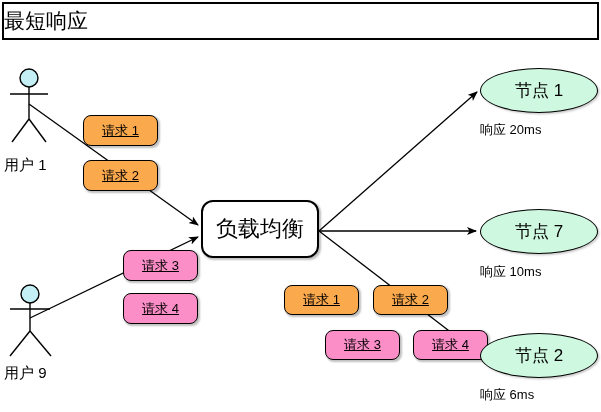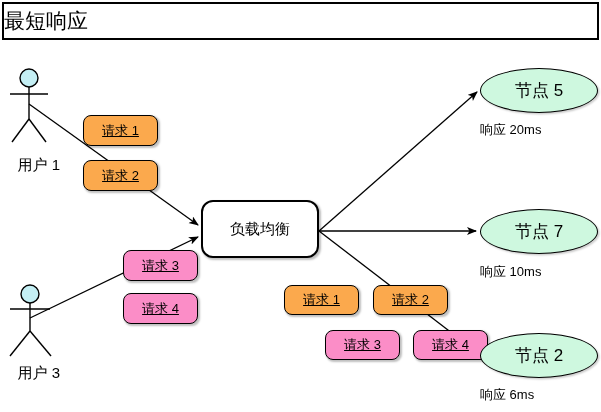--- a/index.html
+++ b/index.html
@@ -16,21 +16,21 @@
 
   .title-box{
     position:absolute;left:2px;top:2px;width:593px;height:34px;
     border:2px solid var(--stroke);background:#fff;z-index:2;
     text-align:left;line-height:34px;font-size:21px;
   }
 
   .lb-box{
     position:absolute;left:201px;top:200px;width:118px;height:58px;box-sizing:border-box;
     border:2px solid var(--stroke);border-radius:12px;background:#fff;z-index:2;
-    display:flex;align-items:center;justify-content:center;font-size:15px;
+    display:flex;align-items:center;justify-content:center;font-size:22px;
     box-shadow:1.5px 1.5px 2px rgba(0,0,0,0.25);
   }
 
   .req{
     position:absolute;width:75px;height:31px;box-sizing:border-box;z-index:2;
     border:1.5px solid var(--stroke);border-radius:8px;
     display:flex;align-items:center;justify-content:center;font-size:13px;
     box-shadow:1.5px 1.5px 2px rgba(0,0,0,0.25);
     text-decoration:underline;
   }
@@ -41,21 +41,21 @@
     position:absolute;width:118px;height:45px;box-sizing:border-box;z-index:2;
     border:1.5px solid var(--stroke);border-radius:50%;background:var(--node-green);
     display:flex;align-items:center;justify-content:center;font-size:17px;
     box-shadow:1.5px 1.5px 2px rgba(0,0,0,0.2);
   }
   .node-resp{
     position:absolute;left:480px;width:118px;
     font-size:13px;z-index:2;
   }
   .user-label{
-    position:absolute;width:56px;text-align:right;font-size:15px;z-index:2;
+    position:absolute;width:56px;text-align:left;font-size:15px;z-index:2;
   }
 </style>
 </head>
 <body>
 
 <div id="stage">
 
   <svg id="wires" width="601" height="412" viewBox="0 0 601 412">
     <defs>
       <marker id="arrow" markerWidth="12" markerHeight="10" refX="9" refY="4" orient="auto" markerUnits="userSpaceOnUse">
@@ -84,35 +84,35 @@
       <line x1="30" y1="318" x2="198" y2="237" marker-end="url(#arrow)"></line>
       <line x1="319" y1="231" x2="477" y2="92" marker-end="url(#arrow)"></line>
       <line x1="319" y1="231" x2="476" y2="231" marker-end="url(#arrow)"></line>
       <line x1="319" y1="231" x2="474" y2="350" marker-end="url(#arrow)"></line>
     </g>
   </svg>
 
   <div class="title-box">最短响应</div>
 
   <div class="user-label" style="left:4px;top:156px">用户 1</div>
-  <div class="user-label" style="left:4px;top:364px">用户 3</div>
+  <div class="user-label" style="left:4px;top:364px">用户 9</div>
 
   <div class="req orange" style="left:83px;top:115px">请求 1</div>
   <div class="req orange" style="left:83px;top:160px">请求 2</div>
   <div class="req pink" style="left:83px;top:250px">请求 3</div>
   <div class="req pink" style="left:83px;top:293px">请求 4</div>
 
   <div class="lb-box">负载均衡</div>
 
   <div class="req orange" style="left:284px;top:285px;height:30px">请求 1</div>
   <div class="req orange" style="left:373px;top:285px;height:30px">请求 2</div>
   <div class="req pink" style="left:285px;top:330px;height:30px">请求 3</div>
   <div class="req pink" style="left:373px;top:330px;height:30px">请求 4</div>
 
-  <div class="node-ellipse" style="left:480px;top:68px">节点 5</div>
+  <div class="node-ellipse" style="left:480px;top:68px">节点 1</div>
   <div class="node-resp" style="top:121px">响应 20ms</div>
 
   <div class="node-ellipse" style="left:480px;top:209px">节点 7</div>
   <div class="node-resp" style="top:263px">响应 10ms</div>
 
   <div class="node-ellipse" style="left:480px;top:333px">节点 2</div>
   <div class="node-resp" style="top:386px">响应 6ms</div>
 
 </div>
 

